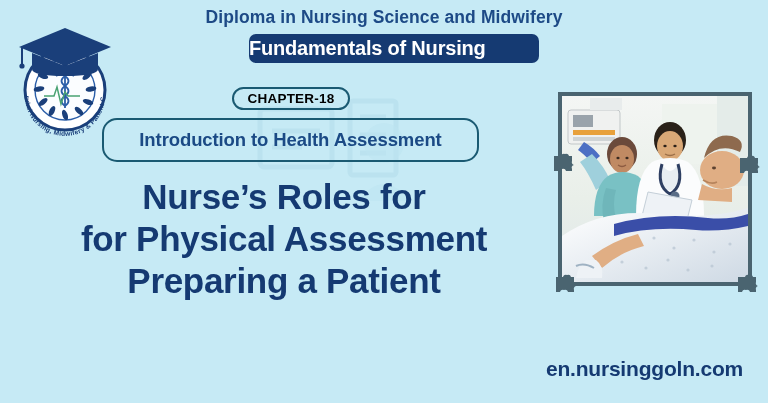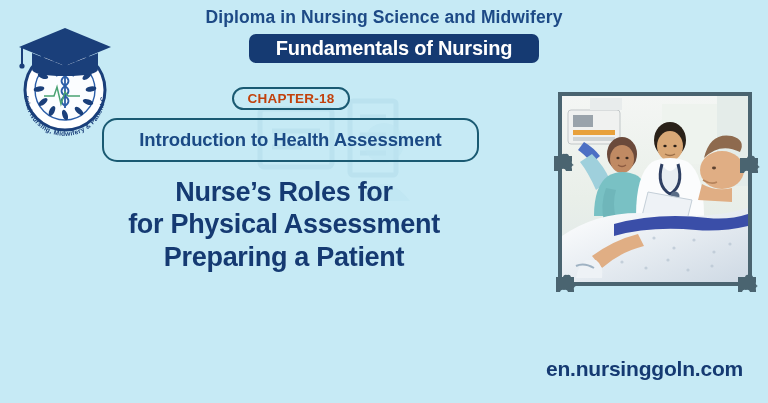--- a/index.html
+++ b/index.html
@@ -51,41 +51,41 @@
   .diploma-center { display:inline-block; transform:translateX(4px); }
 
   .fundamentals-box {
     position:absolute;
     left:249px; top:34px;
     width:290px; height:29px;
     background:#153a72;
     border-radius:7px;
     display:flex;
     align-items:center;
-    justify-content:center;
+    justify-content:flex-start;
   }
   .fundamentals-box span {
     color:#ffffff;
     font-size:20px;
     font-weight:bold;
     letter-spacing:-.2px;
     line-height:1;
     margin-top:-1px;
   }
 
   .chapter-pill {
     position:absolute;
     left:232px; top:87px;
     width:118px; height:23px;
     border:2px solid #1a5a72;
     border-radius:12px;
     display:flex; align-items:center; justify-content:center;
   }
   .chapter-pill span {
-    color:#c2410c;
+    color:#000000;
     font-size:13.5px;
     font-weight:bold;
     letter-spacing:.2px;
     line-height:1;
   }
 
   .subtitle-pill {
     position:absolute;
     left:102px; top:118px;
     width:377px; height:44px;
@@ -101,21 +101,21 @@
     line-height:1;
   }
 
   
   .main-title {
     position:absolute;
     left:14px; top:176px;
     width:540px;
     text-align:center;
     color:#153a72;
-    font-size:27px;
+    font-size:35px;
     font-weight:bold;
     line-height:1.20;
     letter-spacing:-.3px;
   }
   .main-title .tl { display:block; white-space:nowrap; }
 
   
   .footer-url {
     position:absolute;
     right:25px; bottom:22px;

